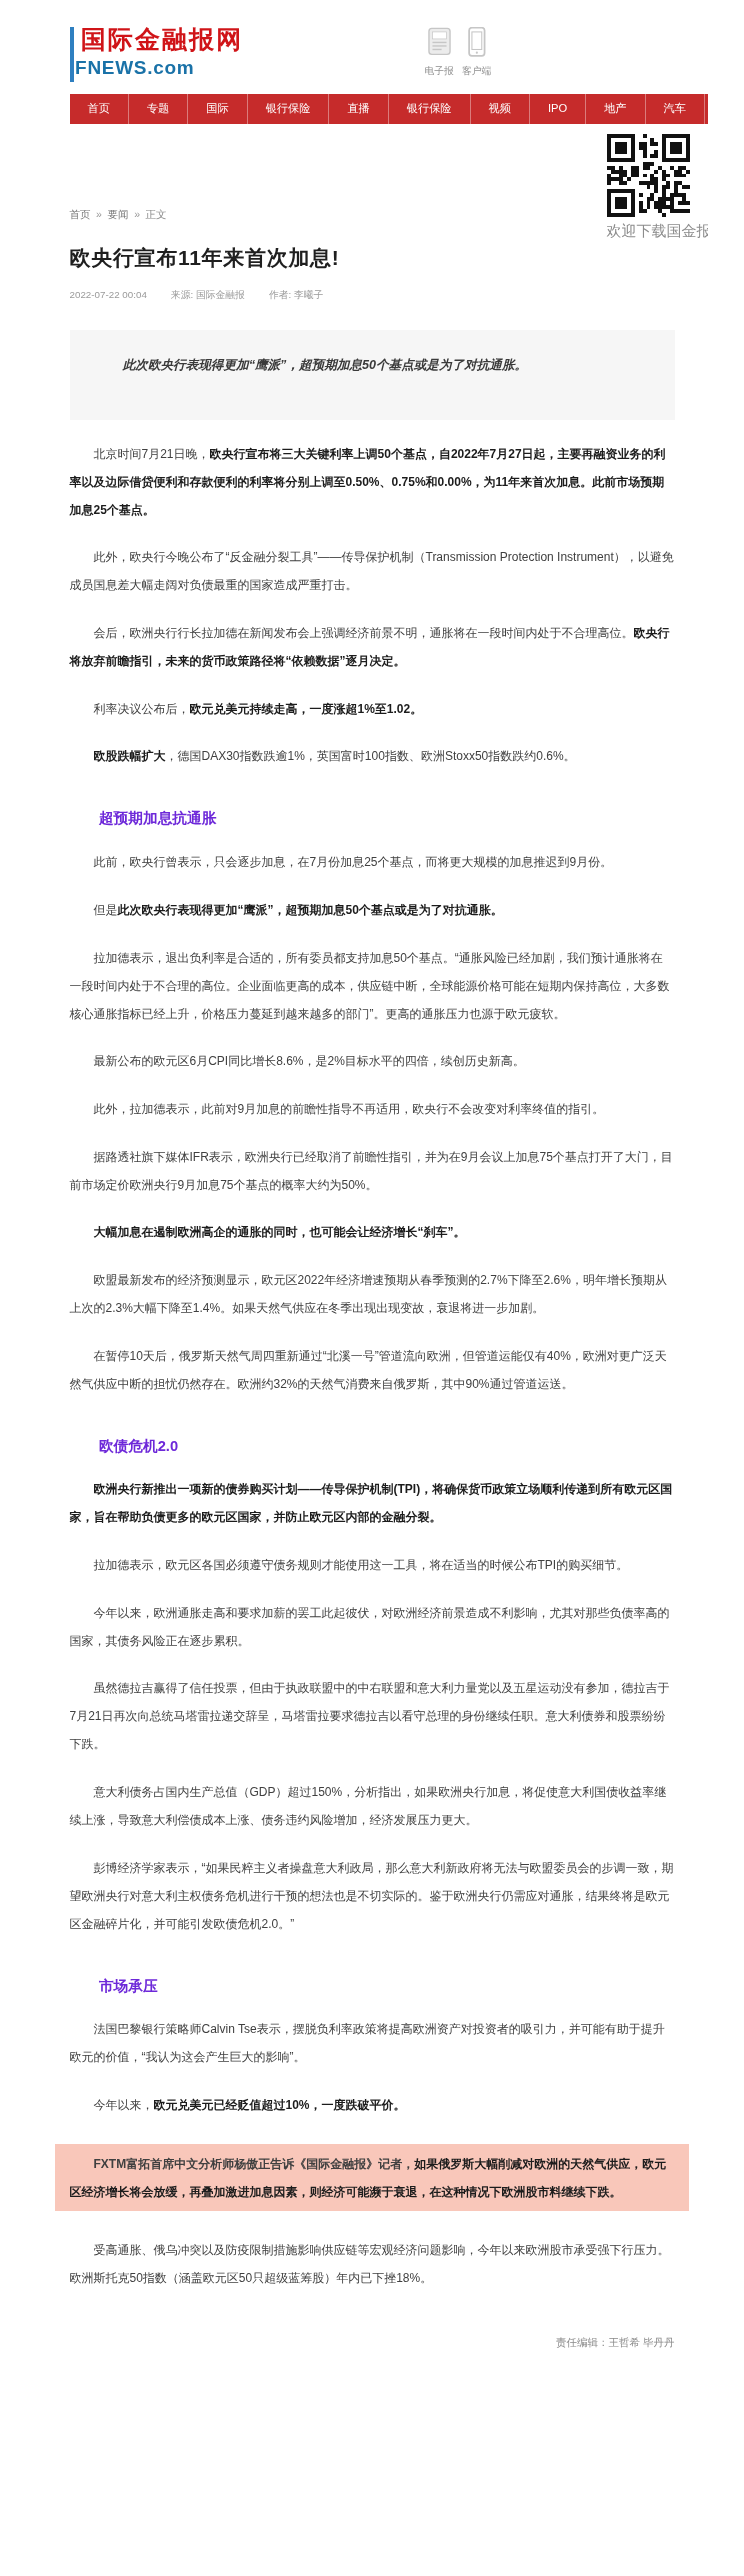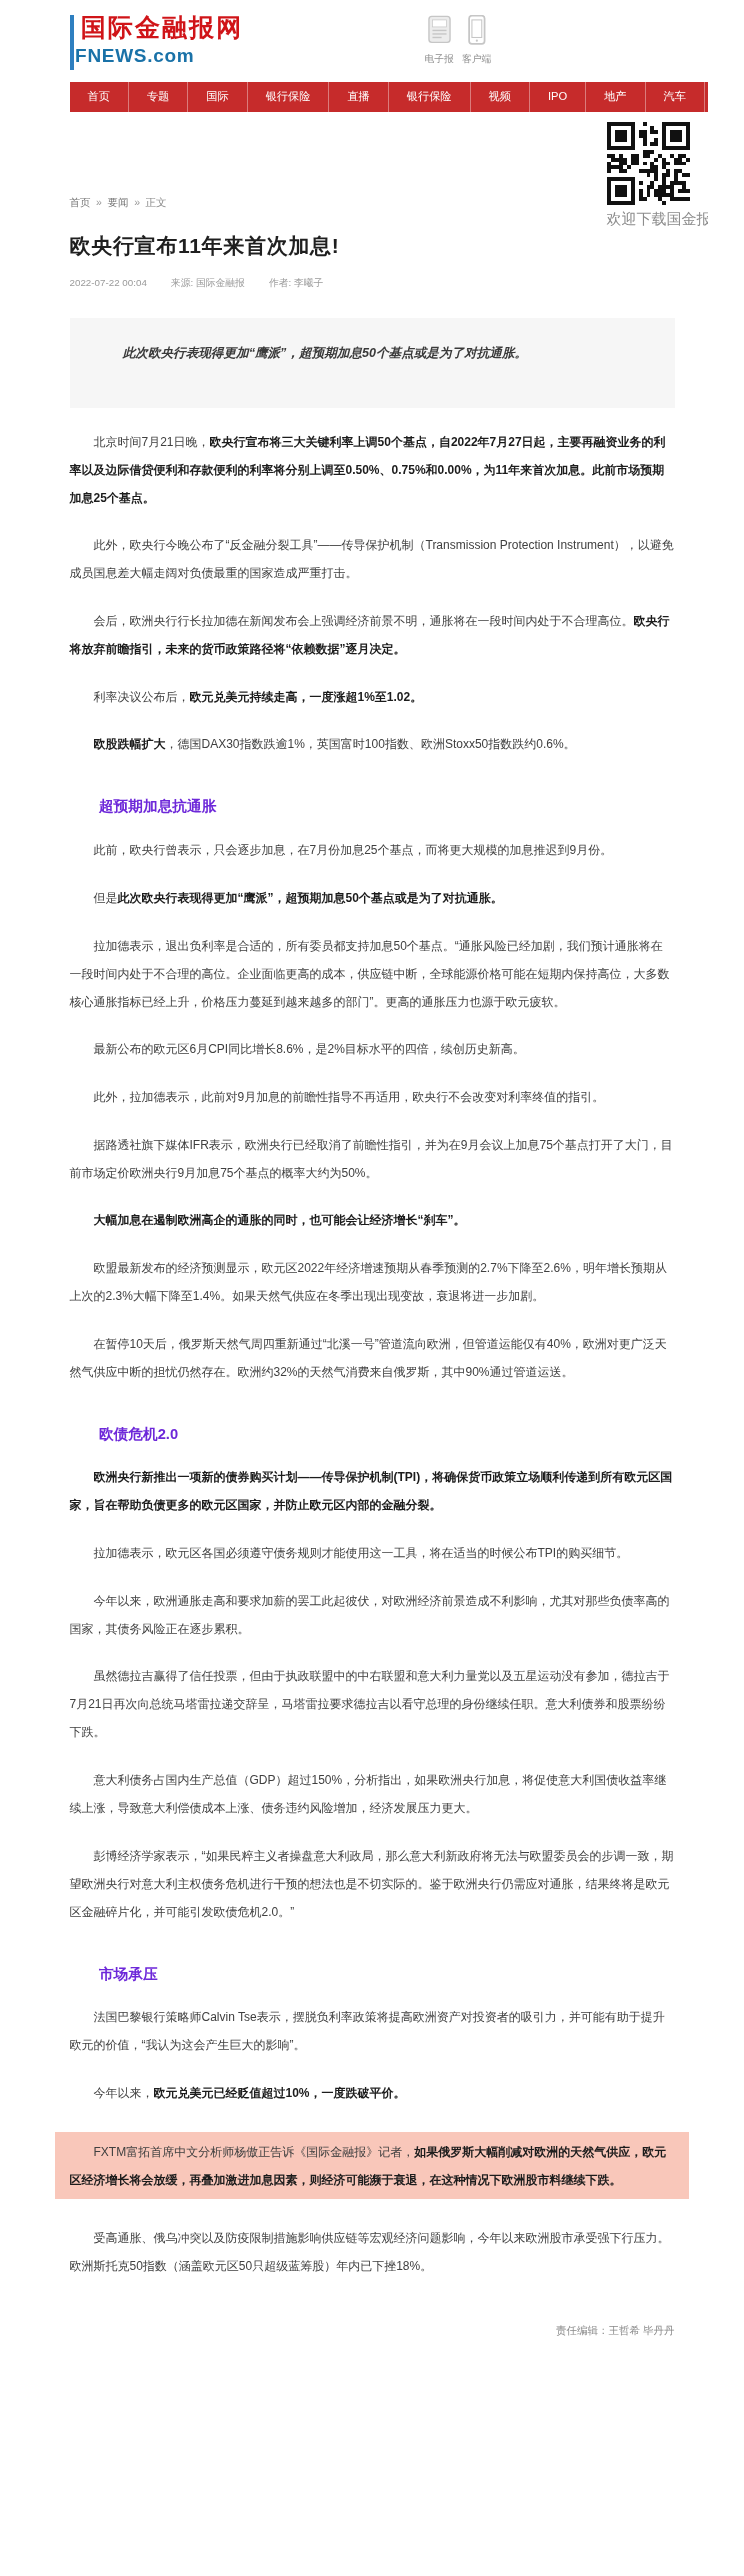--- a/index.html
+++ b/index.html
@@ -1,18 +1,18 @@
 <!DOCTYPE html>
 <html lang="zh" style="--brand_red: #d01418; --logo_blue: #1a72a8; --logo_bar_blue: #2e7fc0; --nav_red: #c62b2b; --section_heading_blue: #4678be; --highlight_pink: #f9c7ba; --summary_box_grey: #f6f6f6;font-size:11.2px"><head>
 <meta charset="utf-8">
 <style>
   * { margin:0; padding:0; box-sizing:border-box; }
   html,body { background:#ffffff; }
   body { font-family:"Liberation Sans","DejaVu Sans",sans-serif; }
-  .page { position:relative; width:671px; margin:4px auto; overflow:hidden; background:#fff; }
+  .page { position:relative; width:671px; margin:16px auto; overflow:hidden; background:#fff; }
 
   
   .site-header { position:relative; height:78px; }
   .logo { position:absolute; left:33px; top:8.4px; display:flex; gap:7px; cursor:pointer; }
   .logo-bar { width:4.2px; height:55px; background:#2e7fc0; margin-top:2.8px; }
   .logo-cn { color:#d01418; font-size:25px; font-weight:bold; letter-spacing:2.1px;
              font-family:"Liberation Serif","DejaVu Serif",serif; line-height:31px; }
   .logo-en { color:#1a72a8; font-size:19px; font-weight:bold; letter-spacing:0.7px; line-height:25px; margin-left:-5.6px; }
   .quick-links { position:absolute; left:388px; top:11.2px; display:flex; gap:8px; }
   .ql { display:flex; flex-direction:column; align-items:center; gap:6.3px; cursor:pointer; }
@@ -41,21 +41,21 @@
   .article-meta { margin-top:17px; font-size:9.8px; color:#9a9a9a; }
   .article-meta span { margin-right:24px; }
 
   .summary-box { margin-top:28px; background:#f6f6f6; padding:25px 28px 44px 28px; }
   .summary-text { font-size:12.6px; font-weight:bold; font-style:italic; color:#3a3a3a; text-indent:2em; line-height:21px; }
 
   .article-body { margin-top:7px; }
   .article-body p.para { font-size:12px; color:#404040; line-height:28px; text-indent:2em; margin:19.7px 0; }
   .article-body p.para strong { color:#1c1c1c; }
   .article-body h2.section-heading { color:#6d28d9; font-size:14.7px; font-weight:bold; text-indent:2em; margin:39px 0 19.7px 0; }
-  .article-body p.highlight { background:#f9c7ba; margin:25px -14.7px; padding:5.6px 14.7px; }
+  .article-body p.highlight { background:#f9c7ba; margin:25px -14.7px; padding:5.6px 14.7px;font-weight:bold; }
 
   .editor-note { text-align:right; font-size:10.5px; color:#8a8a8a; margin:44px 0 34px 0; }
 </style>
 </head>
 <body>
 
 <div class="page">
 
   <div class="site-header">
     <div class="logo">

